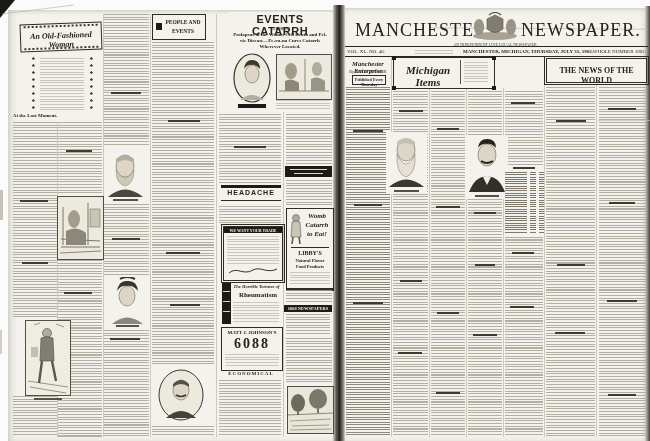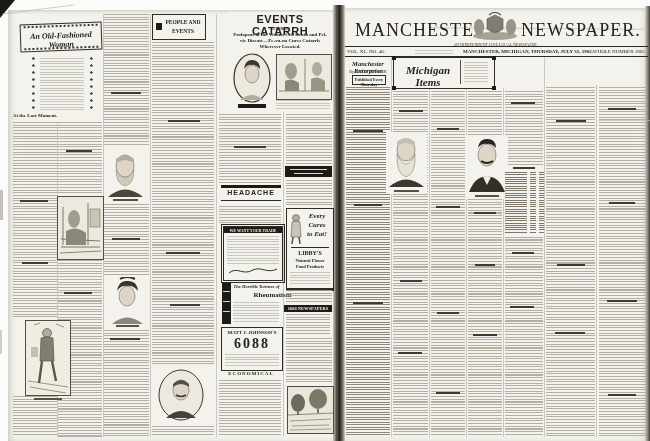--- a/index.html
+++ b/index.html
@@ -190,21 +190,21 @@
     </svg>
   </div>
 
   <div class="abs" style="left:222px;top:283px;width:59px;height:41px;background:#f3f2ec;">
     <div class="blackbar" style="left:0;top:0;width:9px;height:41px;">
       <div class="wline" style="left:1px;top:8px;width:7px;"></div>
       <div class="wline" style="left:1px;top:18px;width:7px;"></div>
       <div class="wline" style="left:1px;top:28px;width:7px;"></div>
     </div>
     <div class="mini" style="left:11px;top:1px;width:47px;font-size:4.5px;font-style:italic;">The Horrible Tortures of</div>
-    <div class="mini" style="left:27px;top:8px;width:47px;font-size:7px;">Rheumatism</div>
+    <div class="mini" style="left:8px;top:8px;width:47px;font-size:7px;text-align:right;">Rheumatism</div>
     <div class="tx lt" style="left:11px;top:19px;width:46px;height:20px;"></div>
   </div>
 
   <div class="adbox" style="left:221px;top:327px;width:60px;height:42px;">
     <div class="mini" style="left:0;top:2px;width:60px;font-size:5px;">MATT J. JOHNSON'S</div>
     <div class="mini" style="left:0;top:8px;width:60px;font-size:14px;letter-spacing:2px;">6088</div>
     <div class="tx lt" style="left:3px;top:26px;width:54px;height:13px;"></div>
   </div>
   <div class="mini" style="left:221px;top:371px;width:60px;font-size:5px;letter-spacing:1px;">ECONOMICAL</div>
   <div class="tx" style="left:219px;top:380px;width:62px;height:57px;"></div>
@@ -215,22 +215,22 @@
     <div class="wline" style="left:9px;top:7px;width:29px;"></div>
   </div>
   <div class="tx" style="left:286px;top:180px;width:46px;height:26px;"></div>
 
   <div class="adbox" style="left:286px;top:208px;width:46px;height:79px;border-bottom:3px solid #2f2c26;">
     <svg width="14" height="32" viewBox="0 0 14 32" style="position:absolute;left:2px;top:4px;">
       <circle cx="7" cy="5" r="3.5" fill="#b1ab9c" stroke="#5c574d" stroke-width=".6"></circle>
       <path d="M3,9 Q7,7 11,9 L12,24 L2,24 Z" fill="#c9c4b4" stroke="#5c574d" stroke-width=".6"></path>
       <path d="M4,24 L3,31 M10,24 L11,31" stroke="#5c574d" stroke-width="1.6"></path>
     </svg>
-    <div class="mini" style="left:16px;top:3px;width:28px;font-size:7px;font-style:italic;">Every</div>
-    <div class="mini" style="left:16px;top:12px;width:28px;font-size:7px;font-style:italic;">Cures</div>
+    <div class="mini" style="left:16px;top:3px;width:28px;font-size:7px;font-style:italic;">Womb</div>
+    <div class="mini" style="left:16px;top:12px;width:28px;font-size:7px;font-style:italic;">Catarrh</div>
     <div class="mini" style="left:16px;top:21px;width:28px;font-size:7px;font-style:italic;">to Eat!</div>
     <div class="hr" style="left:4px;top:38px;width:38px;"></div>
     <div class="mini" style="left:0;top:41px;width:46px;font-size:6px;">LIBBY'S</div>
     <div class="mini" style="left:0;top:49px;width:46px;font-size:4.5px;">Natural Flavor</div>
     <div class="mini" style="left:0;top:55px;width:46px;font-size:4.5px;">Food Products</div>
     <div class="tx lt" style="left:3px;top:63px;width:40px;height:12px;"></div>
   </div>
 
   <div class="tx" style="left:286px;top:290px;width:46px;height:13px;"></div>
   <div class="abs" style="left:284px;top:305px;width:48px;height:31px;background:#f3f2ec;">
@@ -340,20 +340,23 @@
     <div class="cap" style="left:9px;bottom:2px;width:24px;"></div>
   </div>
 
   <div class="abs" style="left:505px;top:166px;width:39px;height:70px;background:#f3f2ec;">
     <div class="hl" style="left:8px;top:1px;width:22px;"></div>
     <div class="tx dk" style="left:0;top:6px;width:39px;height:62px;background:repeating-linear-gradient(to bottom,#7d7869 0 1px,rgba(0,0,0,0) 1px 2.3px);"></div>
     <div class="abs" style="left:22px;top:6px;width:3px;height:62px;background:#f3f2ec;"></div>
     <div class="abs" style="left:31px;top:6px;width:3px;height:62px;background:#f3f2ec;"></div>
   </div>
 
+  <div class="adbox" style="left:546px;top:58px;width:99px;height:23px;outline:1px solid #2f2c26;outline-offset:1px;">
+    <div class="mini" style="left:0;top:6px;width:99px;font-size:8.5px;transform:scaleX(.94);">THE NEWS OF THE WORLD</div>
+  </div>
   <div class="tx" style="left:546px;top:87px;width:49px;height:350px;"></div>
   <div class="tx" style="left:599px;top:87px;width:47px;height:350px;"></div>
   <div class="hl" style="left:556px;top:120px;width:30px;"></div>
   <div class="hl" style="left:557px;top:264px;width:28px;"></div>
   <div class="hl" style="left:555px;top:332px;width:30px;"></div>
   <div class="hl" style="left:608px;top:108px;width:28px;"></div>
   <div class="hl" style="left:609px;top:202px;width:26px;"></div>
   <div class="hl" style="left:607px;top:300px;width:30px;"></div>
   <div class="hl" style="left:608px;top:394px;width:28px;"></div>
 

